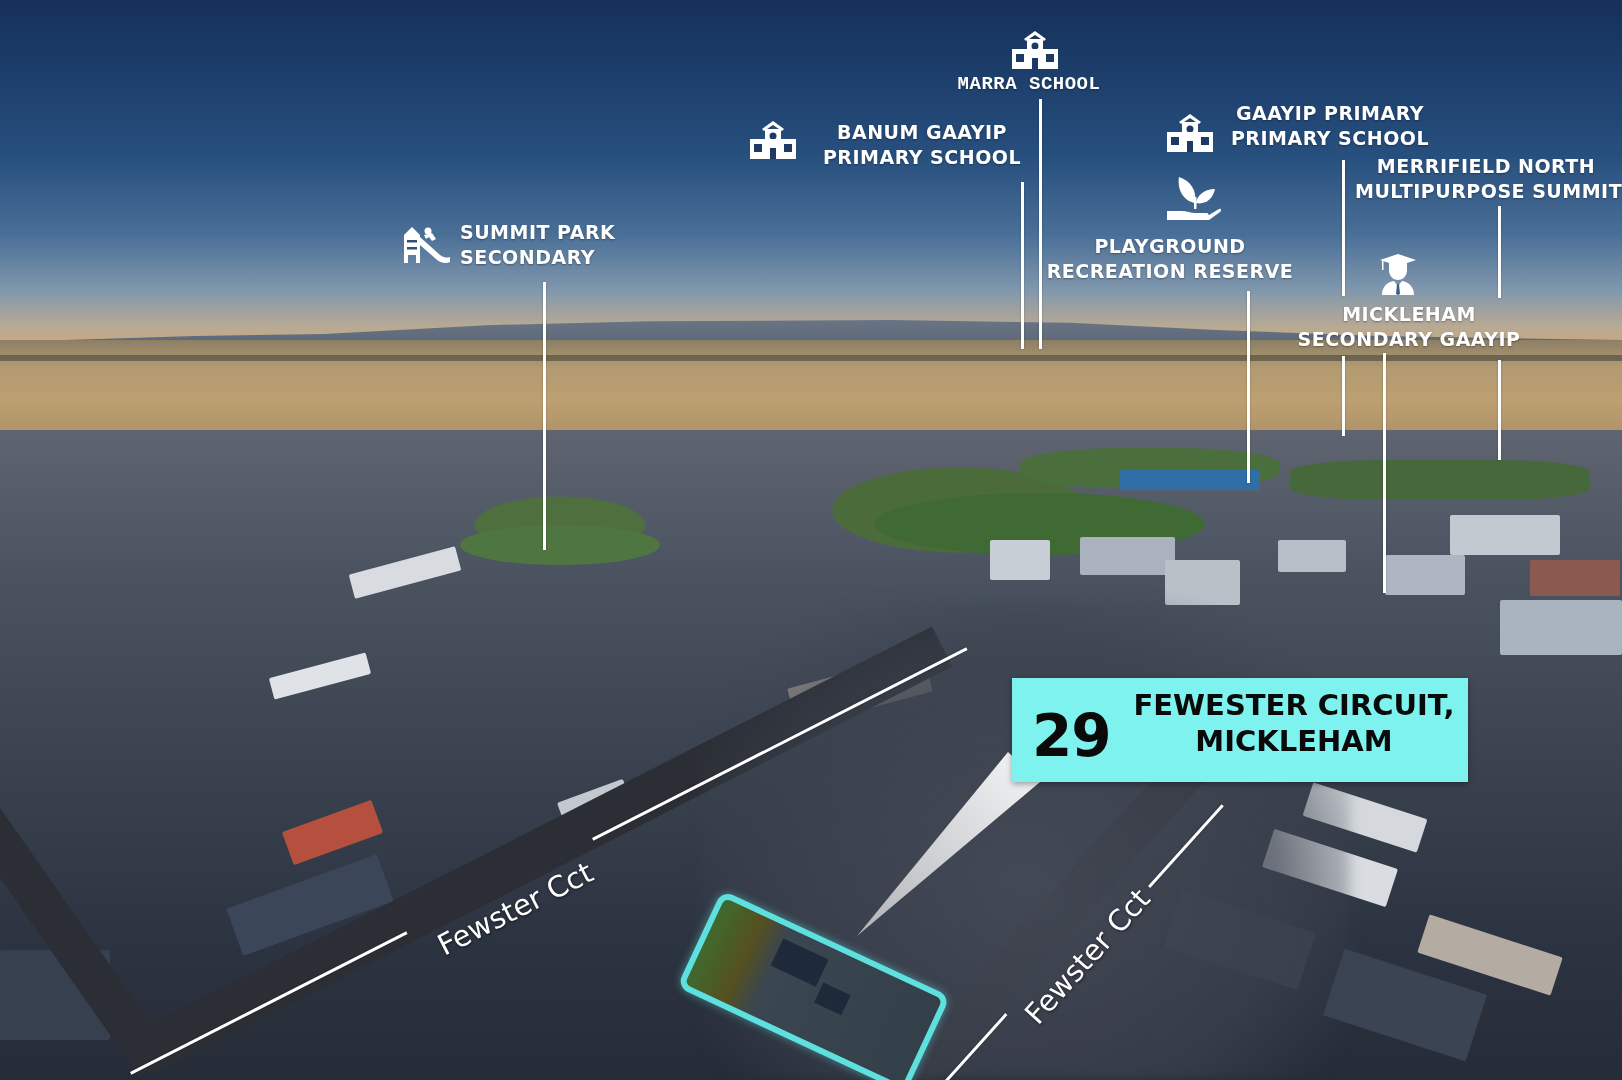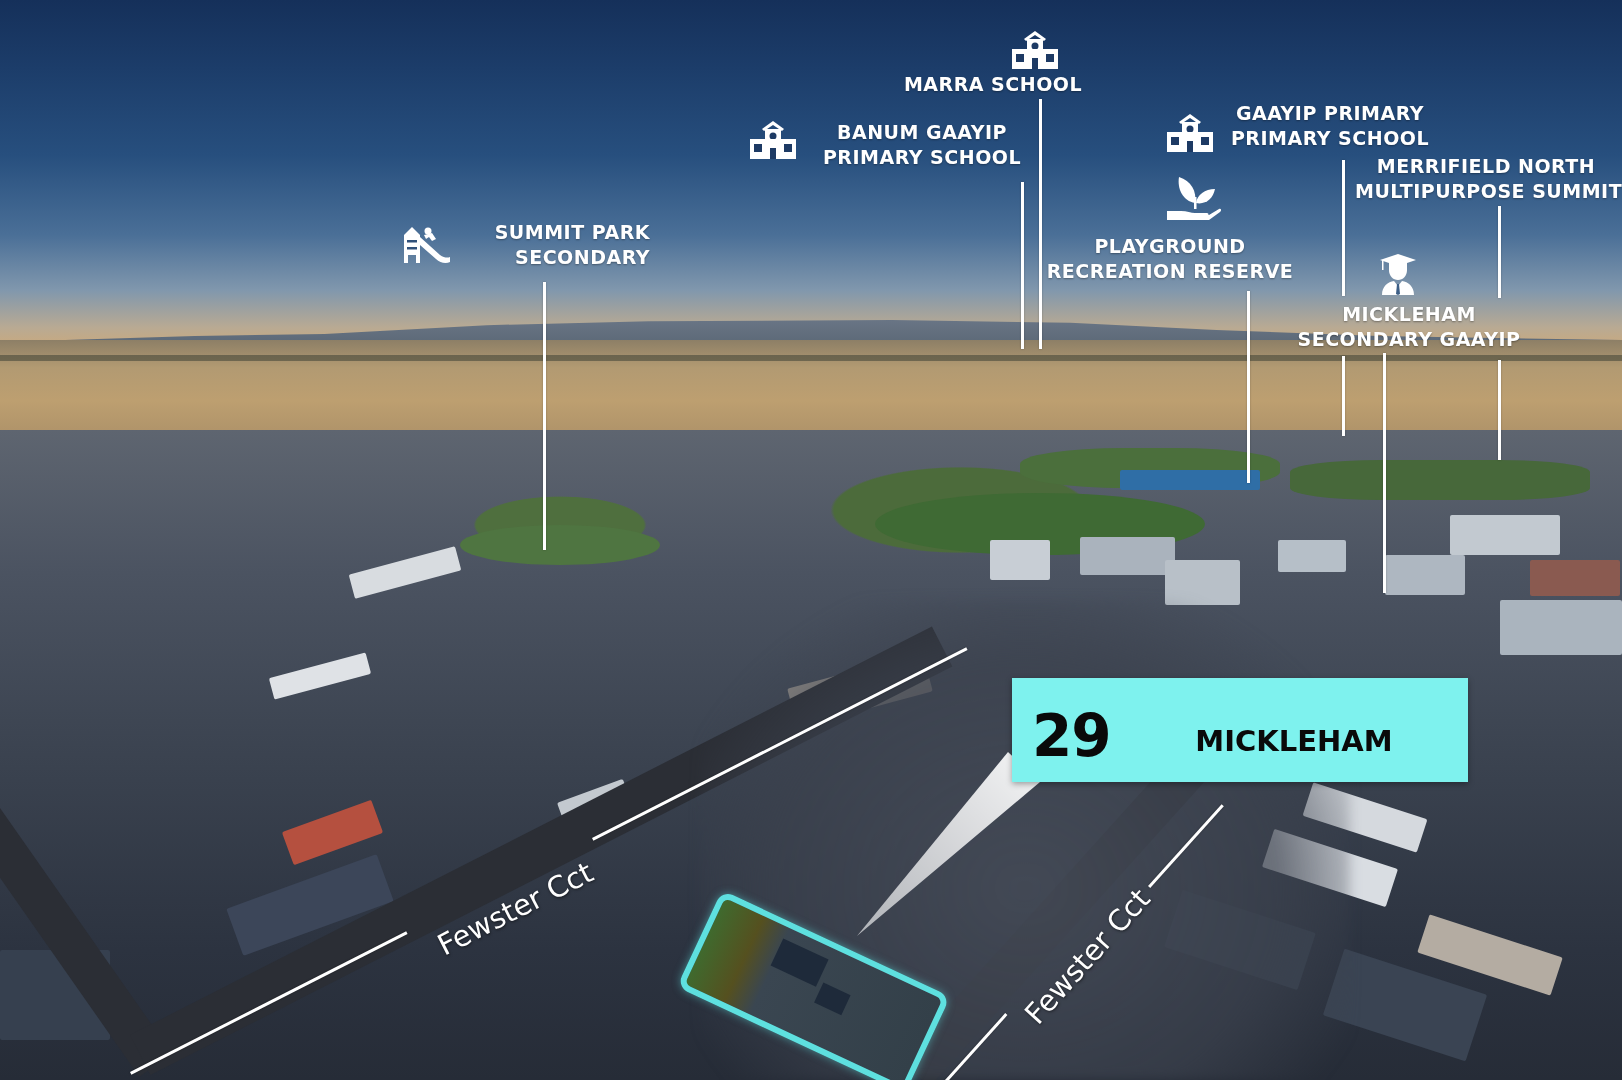--- a/index.html
+++ b/index.html
@@ -22,21 +22,21 @@
   .roof{position:absolute;border-radius:2px;}
   .road{position:absolute;background:#2b2e35;transform-origin:0 0;}
   .blurzone{position:absolute;left:700px;top:600px;width:650px;height:480px;
     background:radial-gradient(ellipse at 50% 60%,rgba(70,76,88,.85) 0%,rgba(60,66,78,.7) 55%,rgba(60,66,78,0) 80%);filter:blur(6px);}
   
   .lot{position:absolute;left:722px;top:890px;width:240px;height:95px;transform:rotate(25deg);transform-origin:0 0;
     border:6px solid #5ee0df;border-radius:12px;background:linear-gradient(90deg,#3f6a2e 0%,#55501f 18%,#3a4651 30%,#334049 100%);box-shadow:0 0 8px rgba(94,224,223,.5);}
   .lot .panel{position:absolute;background:#1e2a3a;}
   
   .poi{position:absolute;color:#fff;font-family:"DejaVu Sans","Liberation Sans",sans-serif;font-weight:bold;font-size:19px;line-height:25px;letter-spacing:.5px;text-align:center;white-space:nowrap;text-shadow:0 1px 2px rgba(0,0,0,.35);}
-  .poi.left{text-align:right;}
+  .poi.left{text-align:left;}
   .vline{position:absolute;width:3px;background:#fff;box-shadow:0 0 2px rgba(0,0,0,.3);}
   .icon{position:absolute;}
   
   .callout{position:absolute;left:1012px;top:678px;width:456px;height:104px;background:#7ef2ee;box-shadow:0 2px 6px rgba(0,0,0,.35);}
   .callout .num{position:absolute;left:20px;top:28px;font-family:"DejaVu Sans","Liberation Sans",sans-serif;font-weight:bold;font-size:58px;line-height:60px;color:#0a0a0a;letter-spacing:-1px;}
   .callout .line1{position:absolute;left:112px;top:10px;width:340px;text-align:center;font-weight:bold;font-size:29px;line-height:34px;color:#0a0a0a;}
   .callout .line2{position:absolute;left:112px;top:46px;width:340px;text-align:center;font-weight:bold;font-size:29px;line-height:34px;color:#0a0a0a;}
   .beam{position:absolute;left:0;top:0;}
   .roadlabel{position:absolute;color:#fff;font-family:"DejaVu Sans","Liberation Sans",sans-serif;font-size:29px;white-space:nowrap;text-shadow:0 1px 3px rgba(0,0,0,.6);transform-origin:0 0;}
   .roadline{position:absolute;height:3px;background:#fff;transform-origin:0 0;box-shadow:0 0 2px rgba(0,0,0,.4);}
@@ -105,33 +105,34 @@
     <linearGradient id="bg" x1="1" y1="0" x2="0" y2="1">
       <stop offset="0" stop-color="#ffffff" stop-opacity="0.95"></stop>
       <stop offset="1" stop-color="#ffffff" stop-opacity="0.6"></stop>
     </linearGradient>
   </defs>
   <polygon points="1008,752 1040,782 857,936" fill="url(#bg)"></polygon>
 </svg>
 
 <div class="callout">
   <div class="num">29</div>
+  <div class="line1">FEWESTER CIRCUIT,</div>
   <div class="line2">MICKLEHAM</div>
 </div>
 
 <svg class="icon" style="left:1010px;top:30px;" width="50" height="40" viewBox="0 0 50 40">
   <path d="M25 1 L36 9 L34 11 L25 5 L16 11 L14 9 Z" fill="#fff"></path>
   <rect x="17" y="9" width="16" height="30" fill="#fff"></rect>
   <circle cx="25" cy="16" r="3.5" fill="#1d3a64"></circle>
   <rect x="2" y="19" width="46" height="20" fill="#fff"></rect>
   <rect x="6" y="24" width="8" height="8" fill="#1d3a64"></rect>
   <rect x="36" y="24" width="8" height="8" fill="#1d3a64"></rect>
   <rect x="22" y="28" width="6" height="11" fill="#1d3a64"></rect>
 </svg>
-<div class="poi" style="left:898px;top:72px;width:190px;">MARRA SCHOOL</div>
+<div class="poi" style="left:934px;top:72px;width:190px;font-family:Liberation Mono, monospace;">MARRA SCHOOL</div>
 <div class="vline" style="left:1039px;top:99px;height:250px;"></div>
 
 <svg class="icon" style="left:748px;top:120px;" width="50" height="40" viewBox="0 0 50 40">
   <path d="M25 1 L36 9 L34 11 L25 5 L16 11 L14 9 Z" fill="#fff"></path>
   <rect x="17" y="9" width="16" height="30" fill="#fff"></rect>
   <circle cx="25" cy="16" r="3.5" fill="#1d3a64"></circle>
   <rect x="2" y="19" width="46" height="20" fill="#fff"></rect>
   <rect x="6" y="24" width="8" height="8" fill="#1d3a64"></rect>
   <rect x="36" y="24" width="8" height="8" fill="#1d3a64"></rect>
   <rect x="22" y="28" width="6" height="11" fill="#1d3a64"></rect>

